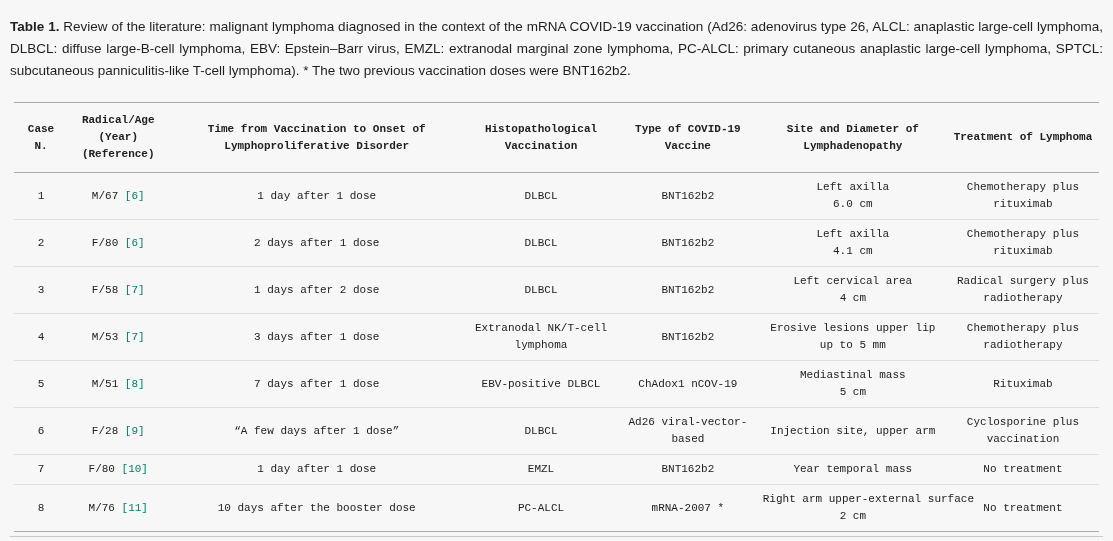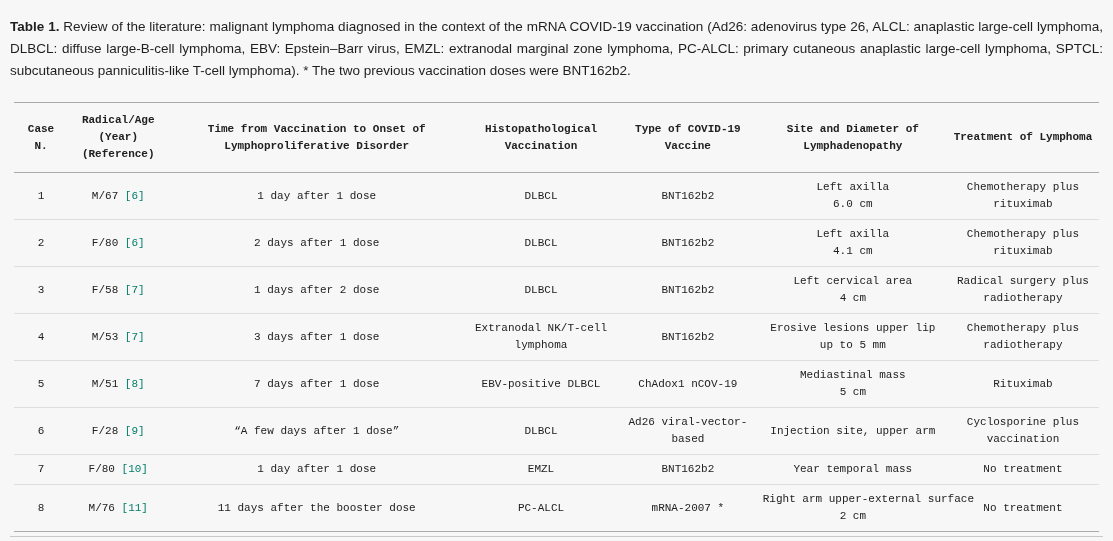--- a/index.html
+++ b/index.html
@@ -165,21 +165,21 @@
           <td class="col1"><span class="line">F/80 <a class="ref">[10]</a></span></td>
           <td class="col2"><span class="line">1 day after 1 dose</span></td>
           <td class="col3"><span class="line">EMZL</span></td>
           <td class="col4"><span class="line">BNT162b2</span></td>
           <td class="col5"><span class="line">Year temporal mass</span></td>
           <td class="col6"><span class="line">No treatment</span></td>
         </tr>
         <tr>
           <td class="col0">8</td>
           <td class="col1"><span class="line">M/76 <a class="ref">[11]</a></span></td>
-          <td class="col2"><span class="line">11 days after the booster dose</span></td>
+          <td class="col2"><span class="line">10 days after the booster dose</span></td>
           <td class="col3"><span class="line">PC-ALCL</span></td>
           <td class="col4"><span class="line">mRNA-2007 *</span></td>
           <td class="col5"><span class="line">Right arm upper-external surface</span><br><span class="line">2 cm</span></td>
           <td class="col6"><span class="line">No treatment</span></td>
         </tr>
       </tbody>
   </table>
 
 </div>
 

